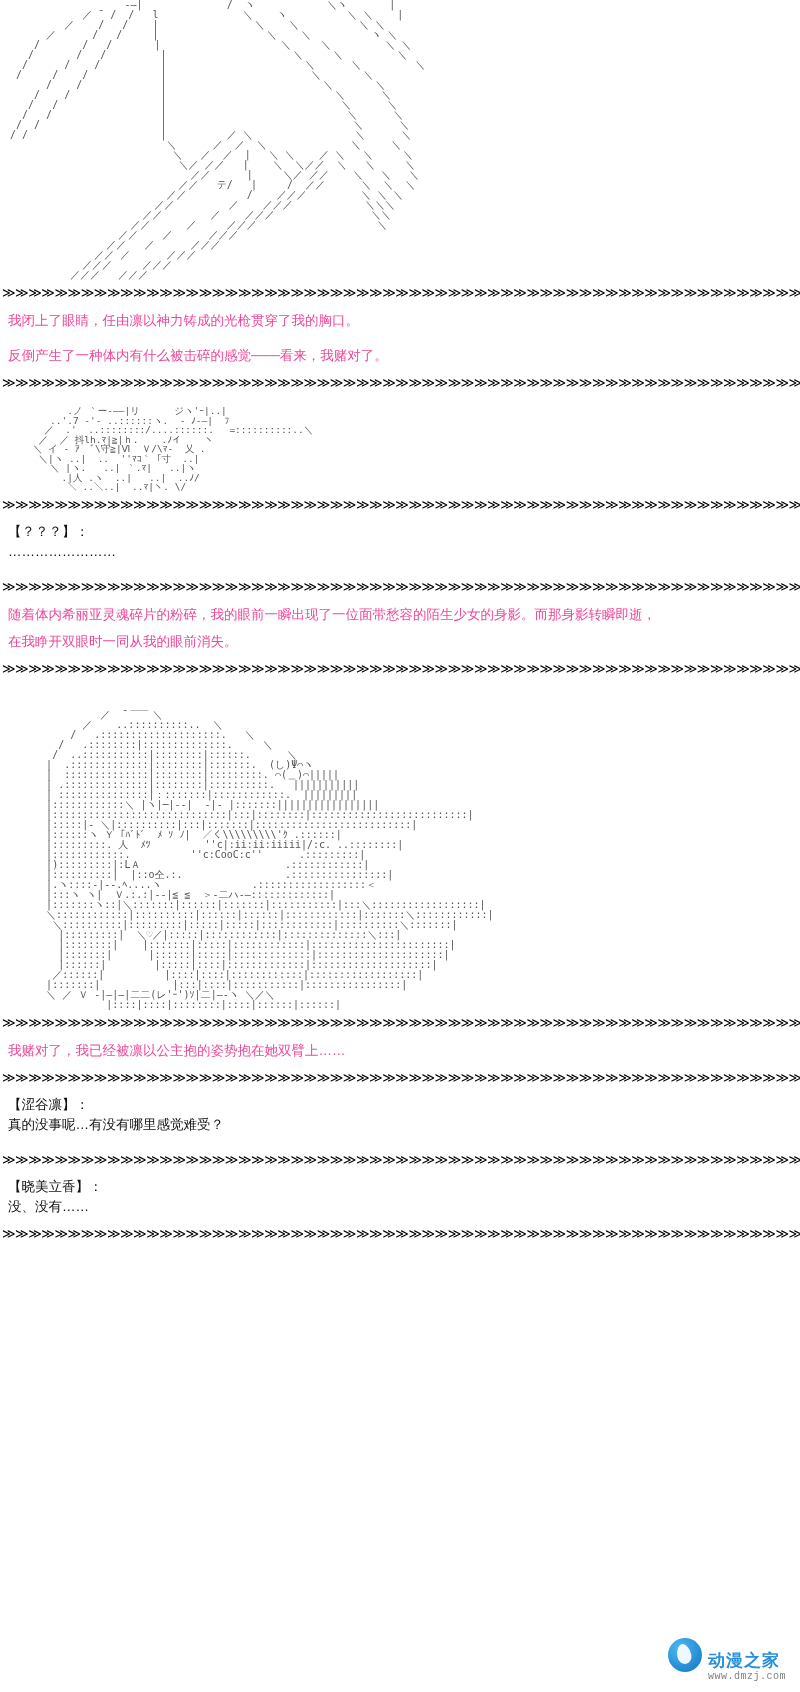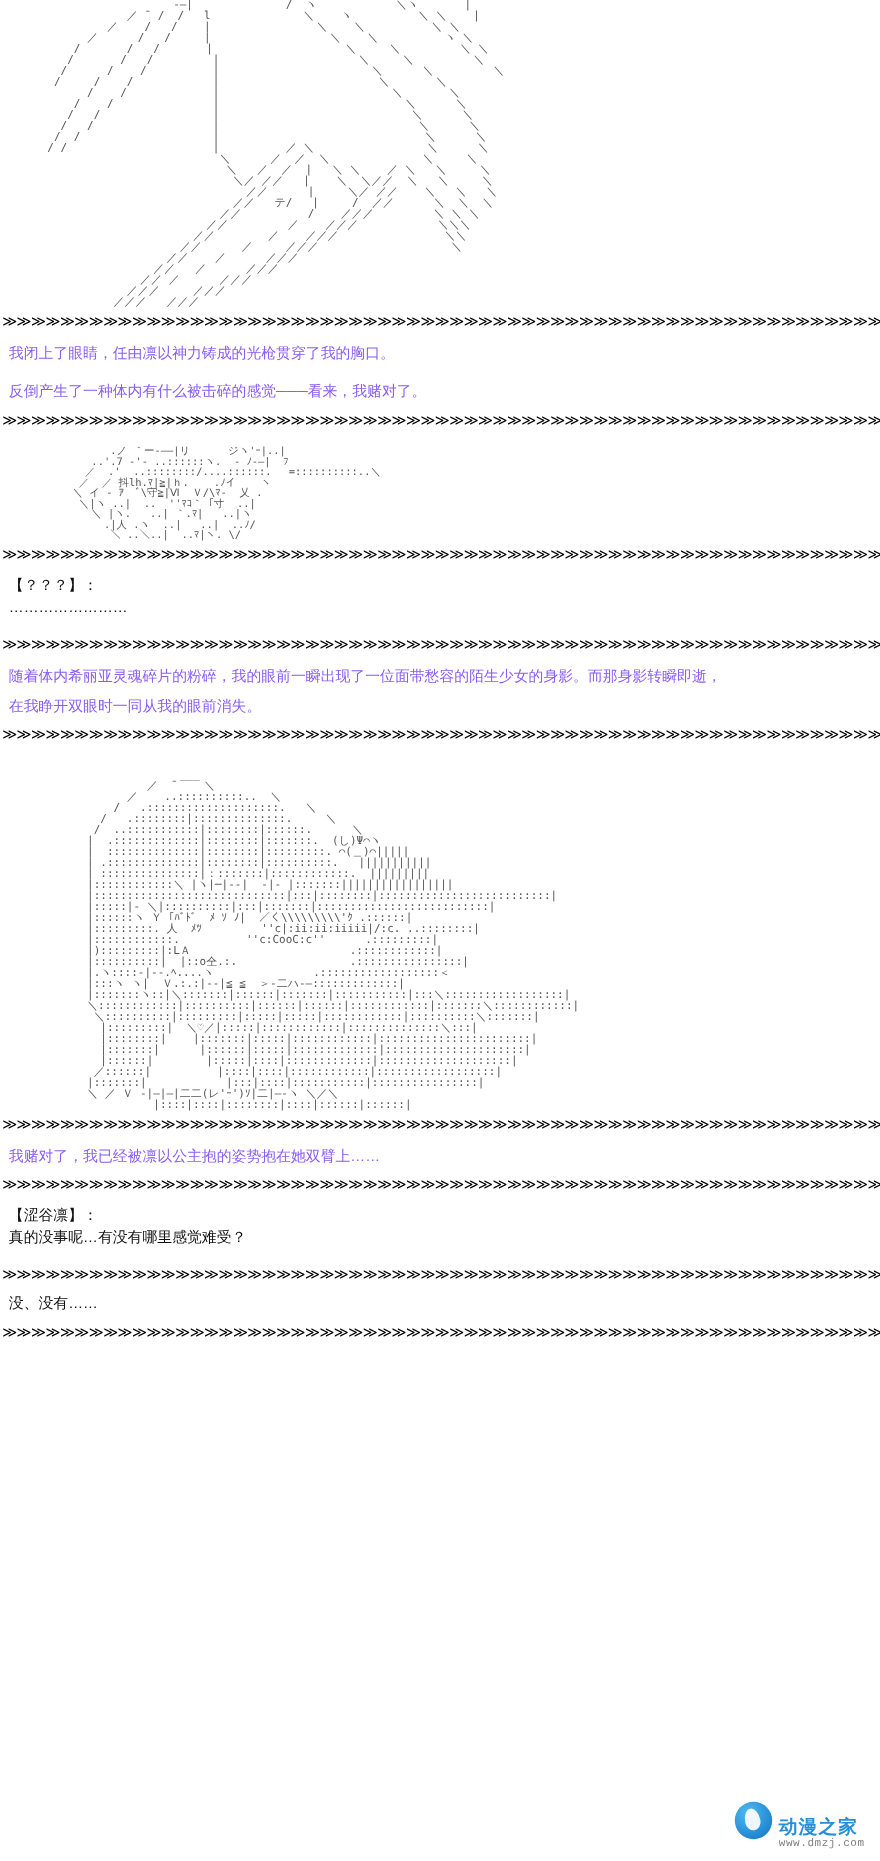--- a/index.html
+++ b/index.html
@@ -42,21 +42,21 @@
     overflow: hidden;
     height: 16px;
     margin: 6px 0 6px 0;
     padding-left: 2px;
     letter-spacing: -0.5px;
   }
   .text-block {
     font-family: "Liberation Sans", sans-serif;
     font-size: 13.5px;
     line-height: 21px;
-    color: #8b5cf6;
+    color: #ec4899;
     padding: 2px 8px 4px 8px;
     white-space: pre-wrap;
   }
   .speaker {
     font-family: "Liberation Sans", sans-serif;
     font-size: 13.5px;
     line-height: 20px;
     color: #111111;
     padding: 2px 8px 0 8px;
   }
@@ -111,21 +111,21 @@
     color: #1b8ad6;
     letter-spacing: 1px;
     margin-top: 24px;
   }
   .wm-sub {
     font-family: Liberation Mono, monospace;
     font-size: 10px;
     color: #7a7a7a;
     letter-spacing: 0.5px;
   }
-  .aa-wrap { overflow: hidden; padding-left: 33px; }
+  .aa-wrap { overflow: hidden; }
 </style>
 </head>
 <body>
 
 <div class="page">
 
   <div class="aa-wrap">
     <pre class="aa-block">                   -―|              /  ヽ            ＼ヽ       |
             ／ ̄  /  /   l              ＼    ヽ          ＼ ＼    |
          ／    /   /    |                ＼    ＼          ＼ ＼
@@ -236,20 +236,21 @@
 
   <div class="divider">≫≫≫≫≫≫≫≫≫≫≫≫≫≫≫≫≫≫≫≫≫≫≫≫≫≫≫≫≫≫≫≫≫≫≫≫≫≫≫≫≫≫≫≫≫≫≫≫≫≫≫≫≫≫≫≫≫≫≫≫≫≫≫≫≫≫≫≫≫≫≫≫≫≫≫≫≫≫≫≫≫≫≫≫≫≫≫≫≫≫≫</div>
 
   <div class="speaker">【涩谷凛】：</div>
   <div class="dialogue">真的没事呢…有没有哪里感觉难受？</div>
 
   <div class="spacer-sm"></div>
 
   <div class="divider">≫≫≫≫≫≫≫≫≫≫≫≫≫≫≫≫≫≫≫≫≫≫≫≫≫≫≫≫≫≫≫≫≫≫≫≫≫≫≫≫≫≫≫≫≫≫≫≫≫≫≫≫≫≫≫≫≫≫≫≫≫≫≫≫≫≫≫≫≫≫≫≫≫≫≫≫≫≫≫≫≫≫≫≫≫≫≫≫≫≫≫</div>
 
+  <div class="speaker">【晓美立香】：</div>
   <div class="dialogue">没、没有……</div>
 
   <div class="divider">≫≫≫≫≫≫≫≫≫≫≫≫≫≫≫≫≫≫≫≫≫≫≫≫≫≫≫≫≫≫≫≫≫≫≫≫≫≫≫≫≫≫≫≫≫≫≫≫≫≫≫≫≫≫≫≫≫≫≫≫≫≫≫≫≫≫≫≫≫≫≫≫≫≫≫≫≫≫≫≫≫≫≫≫≫≫≫≫≫≫≫</div>
 
   <div class="watermark">
     <div class="wm-logo"></div>
     <div class="wm-text">
       <span class="wm-title">动漫之家</span>
       <span class="wm-sub">www.dmzj.com</span>
     </div>

